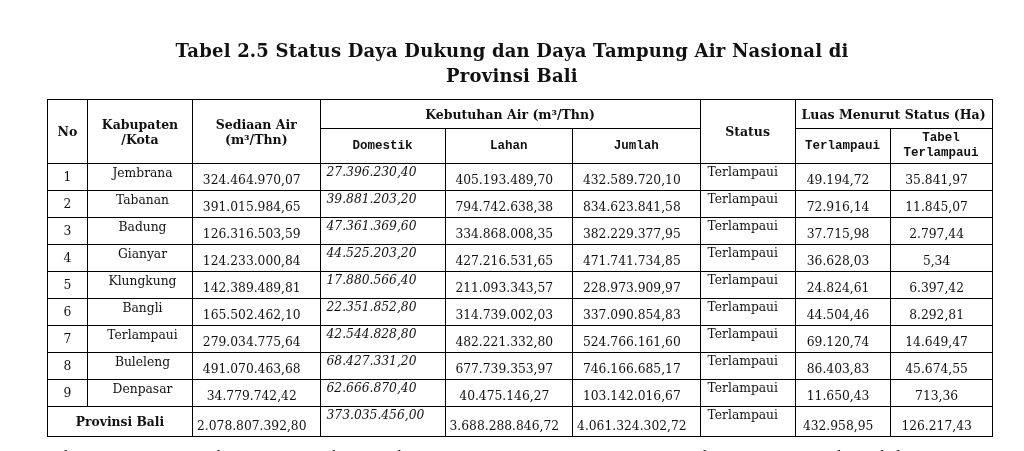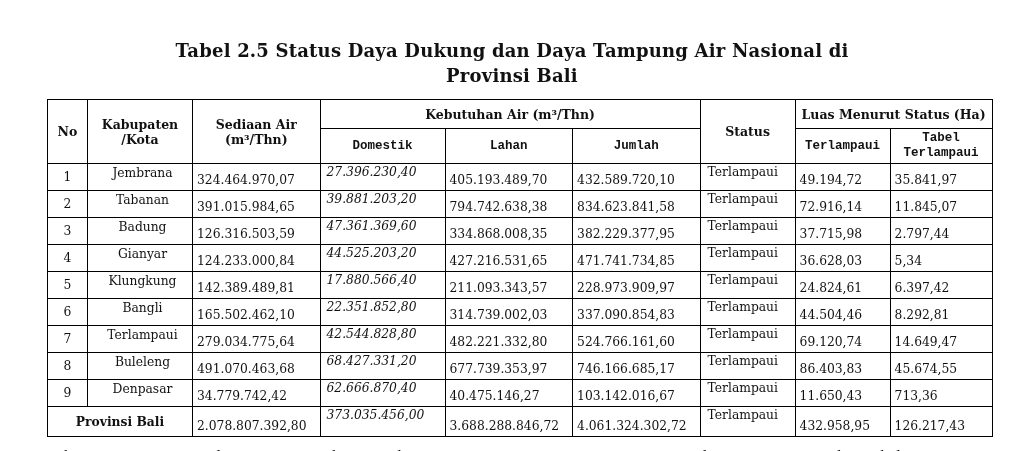--- a/index.html
+++ b/index.html
@@ -25,21 +25,21 @@
     font-size:12.5px; font-weight:bold; text-align:center; vertical-align:middle;
     padding:1px 2px;
   }
   tr.hrow1 th { height:26px; }
   tr.hrow2 th { height:32px;font-family:Liberation Mono, monospace; }
   th .hline { line-height:15px; }
 
   table.data td { font-size:12.3px; height:23px; padding:0 4px; }
   .c-no     { text-align:center; vertical-align:middle; }
   .c-kab    { text-align:center; padding-left:9px !important; vertical-align:top; padding-top:2px !important; }
-  .c-num    { text-align:left; padding-right:13px !important; vertical-align:bottom; padding-bottom:3px !important; }
+  .c-num    { text-align:center; padding-right:13px !important; vertical-align:bottom; padding-bottom:3px !important; }
   .c-dom    { text-align:left; padding-left:6px !important; vertical-align:top; padding-top:1px !important;font-style:italic; }
   .c-status { text-align:left; padding-left:7px !important; vertical-align:top; padding-top:1px !important; }
   tr.row-total td { height:26px; }
   td.total-label { font-weight:bold; text-align:center; vertical-align:middle; }
 
   .source {
     margin:7px 0 0 33px; width:971px;
     font-family:"Liberation Serif", serif; font-size:17px; line-height:26px; color:#151515;
   }
   .source-line1 { text-align:justify; text-align-last:justify; }

